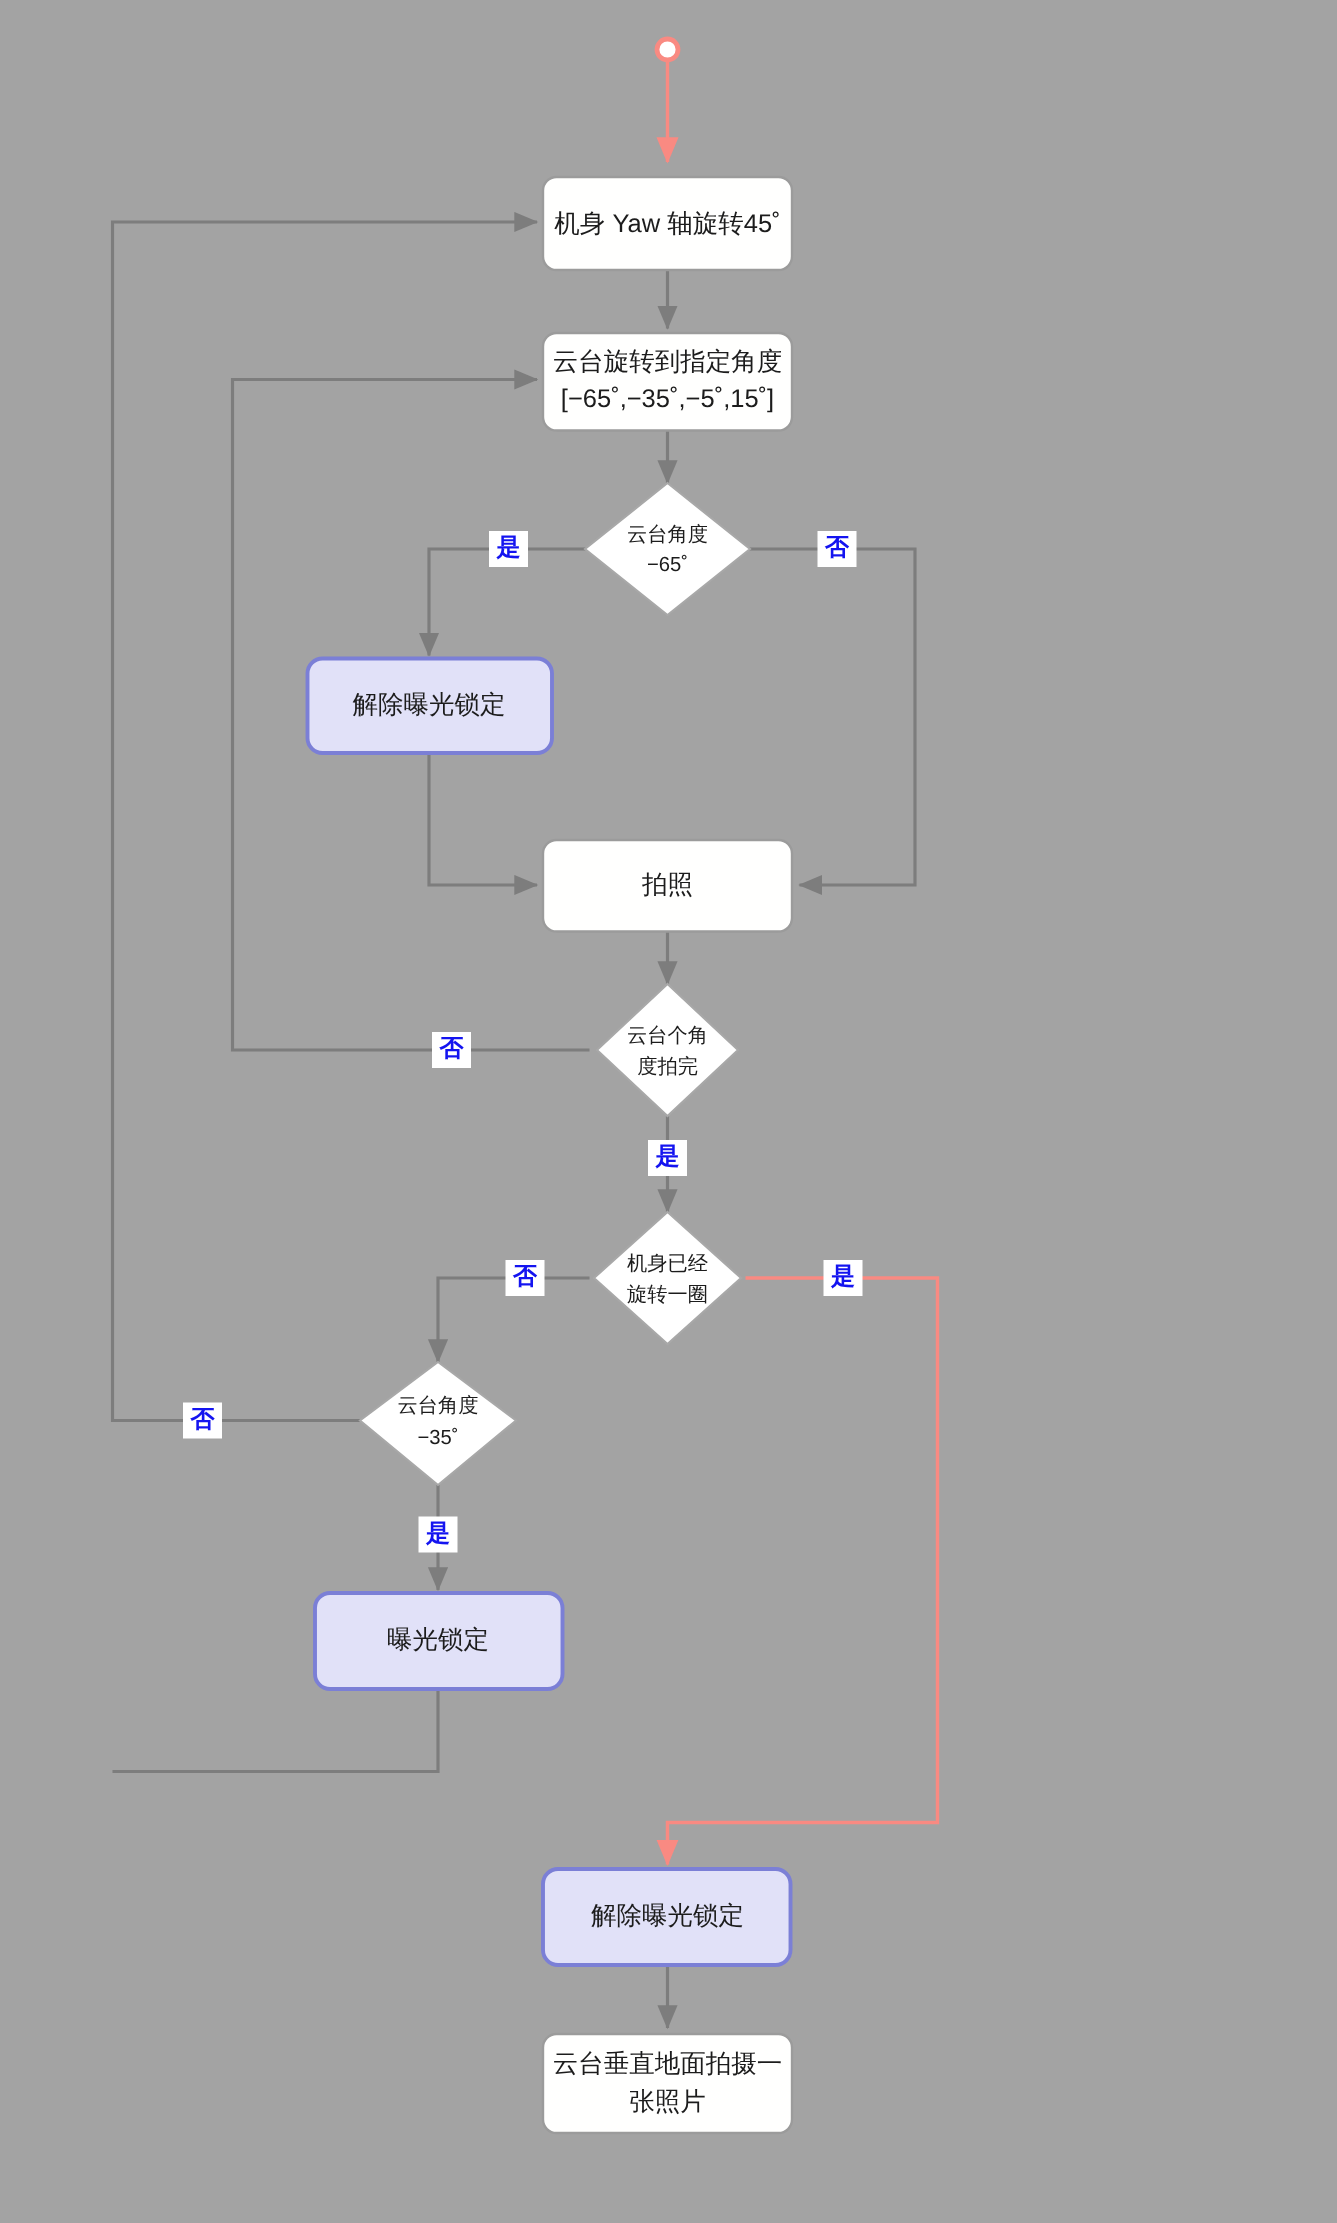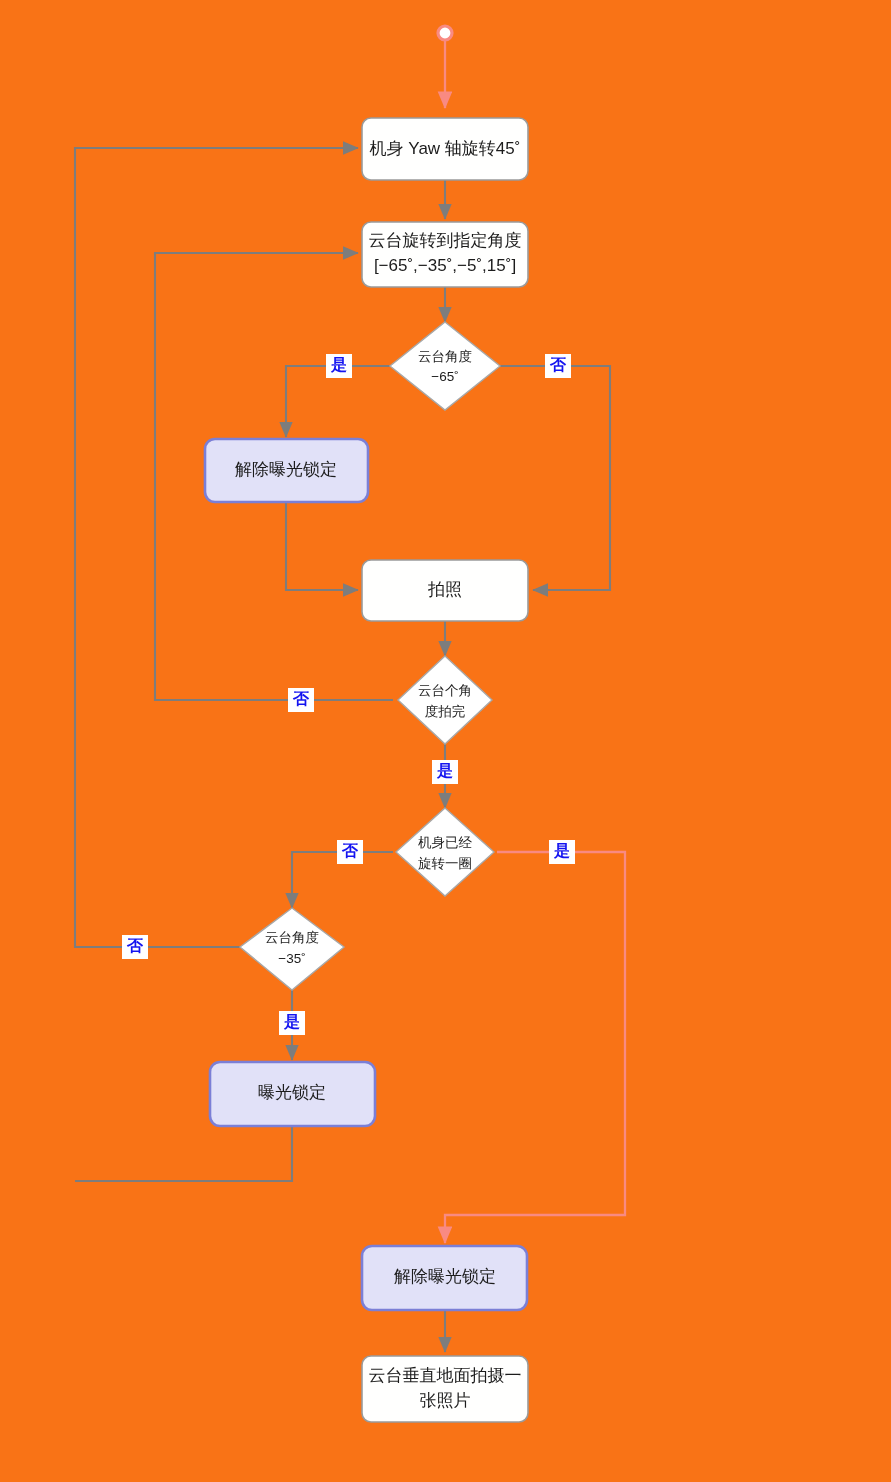--- a/index.html
+++ b/index.html
@@ -7,21 +7,21 @@
     padding: 0;
     background: #ffffff;
   }
   body {
     font-family: "Liberation Sans", "DejaVu Sans", sans-serif;
   }
   #flow-wrap {
     position: relative;
     width: 891px;
     height: 1482px;
-    background: #f97316;
+    background: #a3a3a3;
     overflow: hidden;
   }
   svg#flow-svg {
     position: absolute;
     left: 0;
     top: 0;
     width: 891px;
     height: 1482px;
     display: block;
   }

